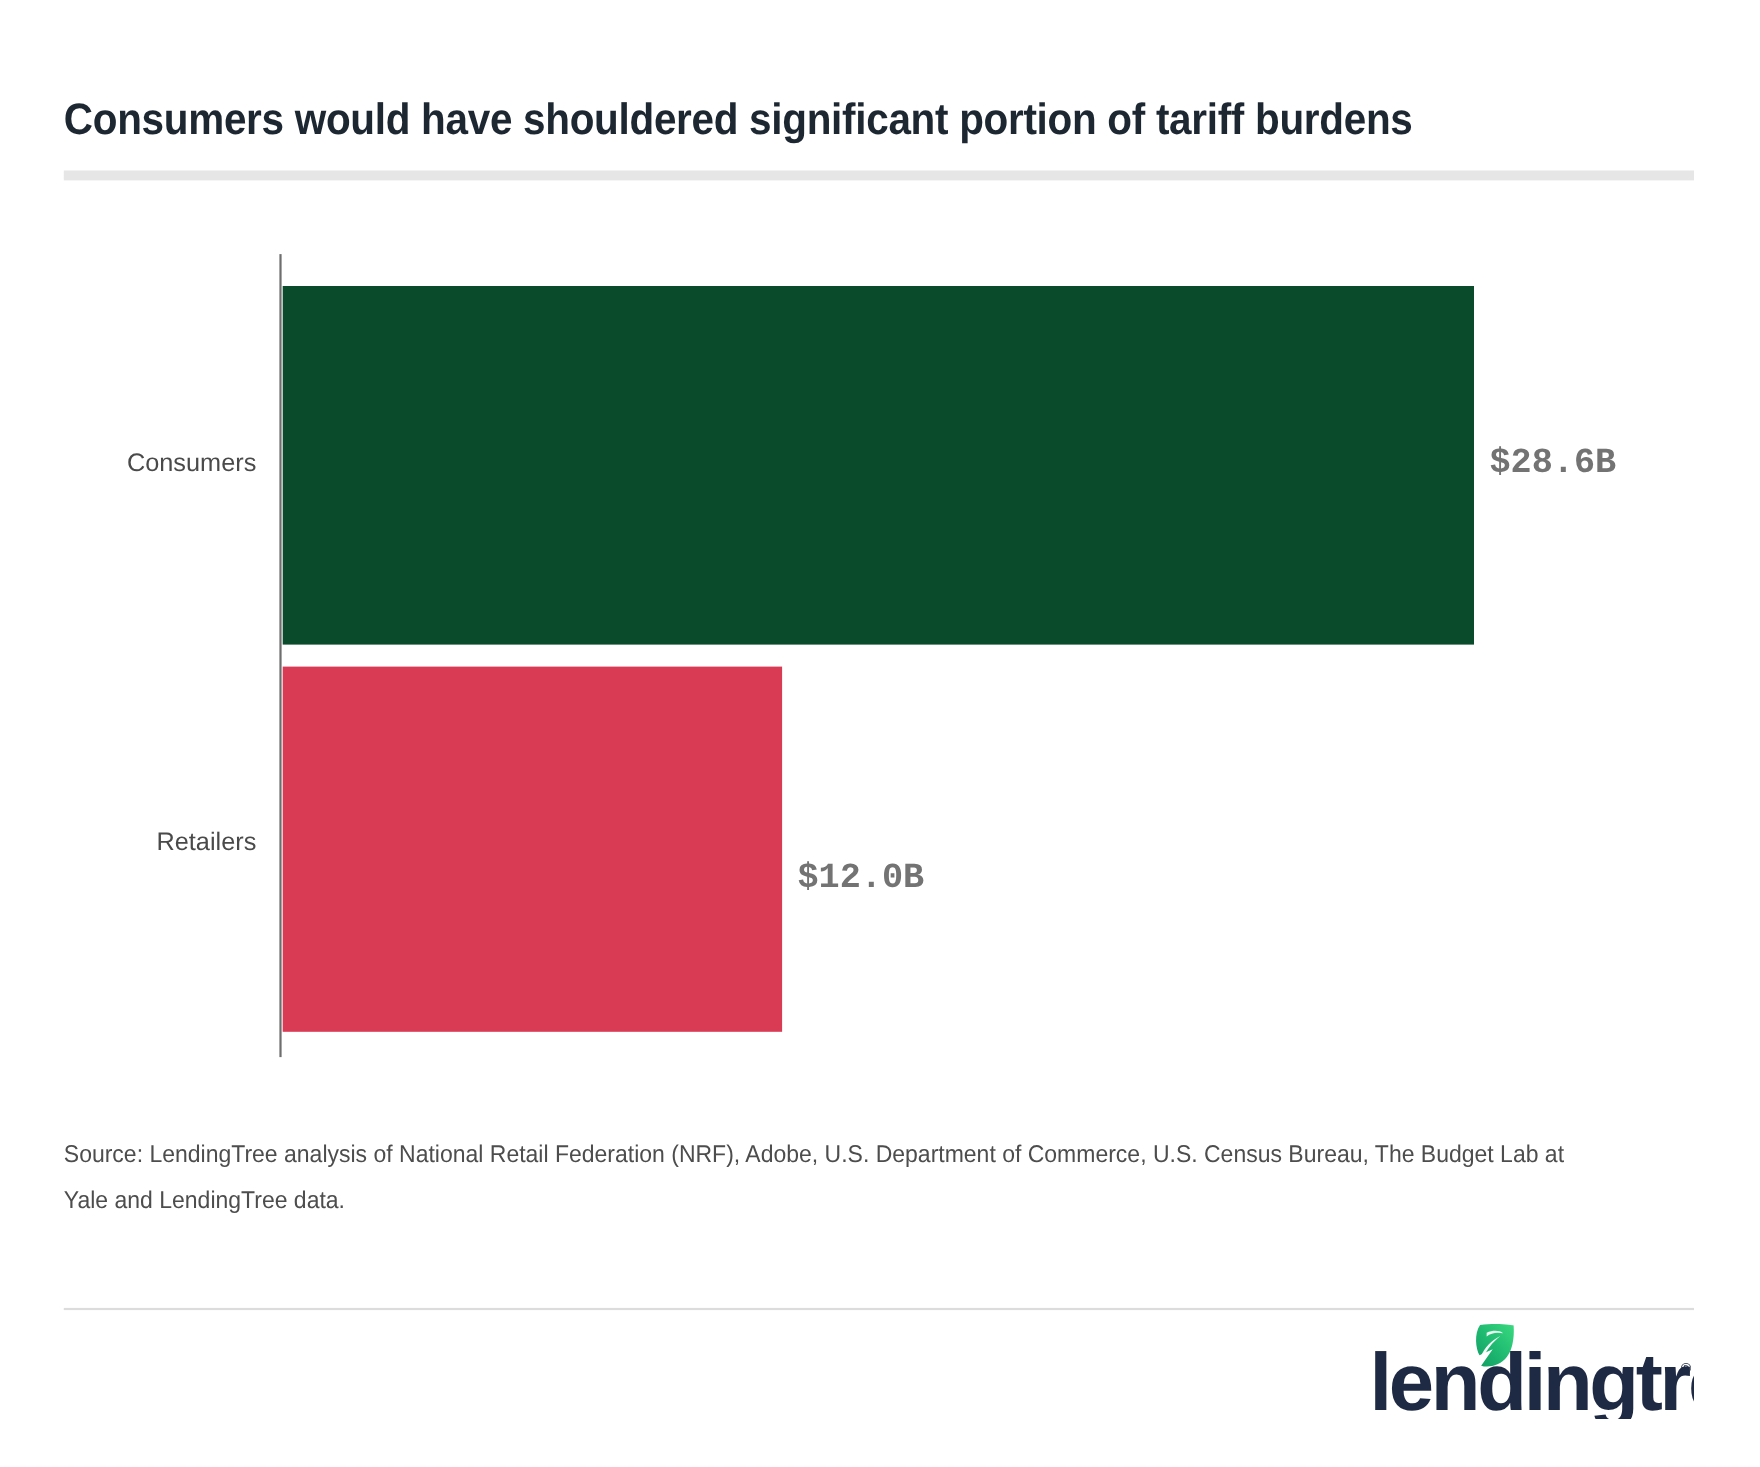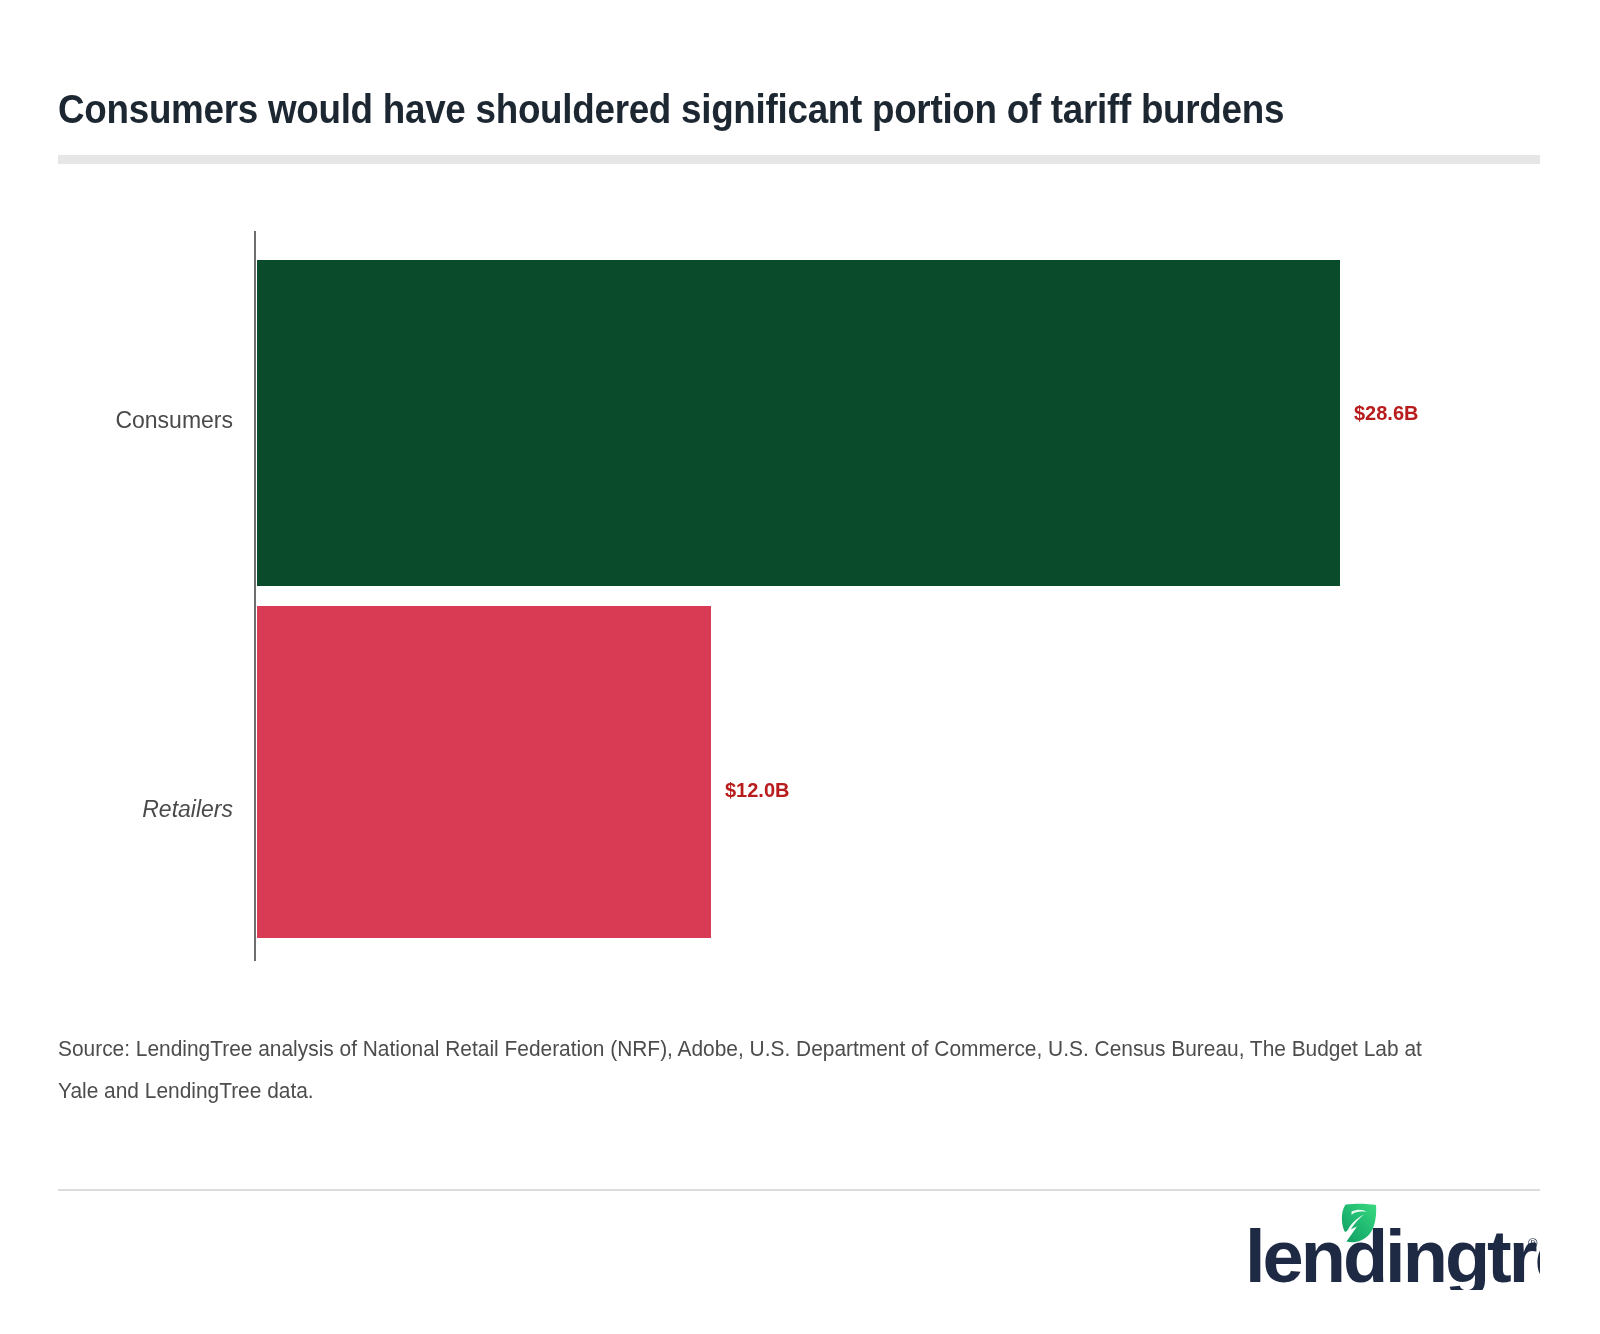--- a/index.html
+++ b/index.html
@@ -87,28 +87,28 @@
   .cat-label {
     position: absolute;
     width: 160px;
     text-align: right;
     font-size: 23px;
     font-weight: normal;
     color: #4a4a4a;
     font-family: "Liberation Sans", sans-serif;
   }
   .cat-consumers { left: 30px; top: 407px; }
-  .cat-retailers { left: 30px; top: 796px; font-style: italic; }
+  .cat-retailers { left: 30px; top: 752px; }
 
   .val-label {
     position: absolute;
-    font-size: 20px;
+    font-size: 32px;
     font-weight: bold;
-    color: #b91c1c;
-    font-family: Liberation Sans, sans-serif;
+    color: #737373;
+    font-family: Liberation Mono, monospace;
     white-space: nowrap;
   }
   .val-consumers { left: 1285px; top: 402px; }
   .val-retailers { left: 669px; top: 779px; }
 
   
   .source {
     position: absolute;
     left: 58px;
     top: 1028px;

